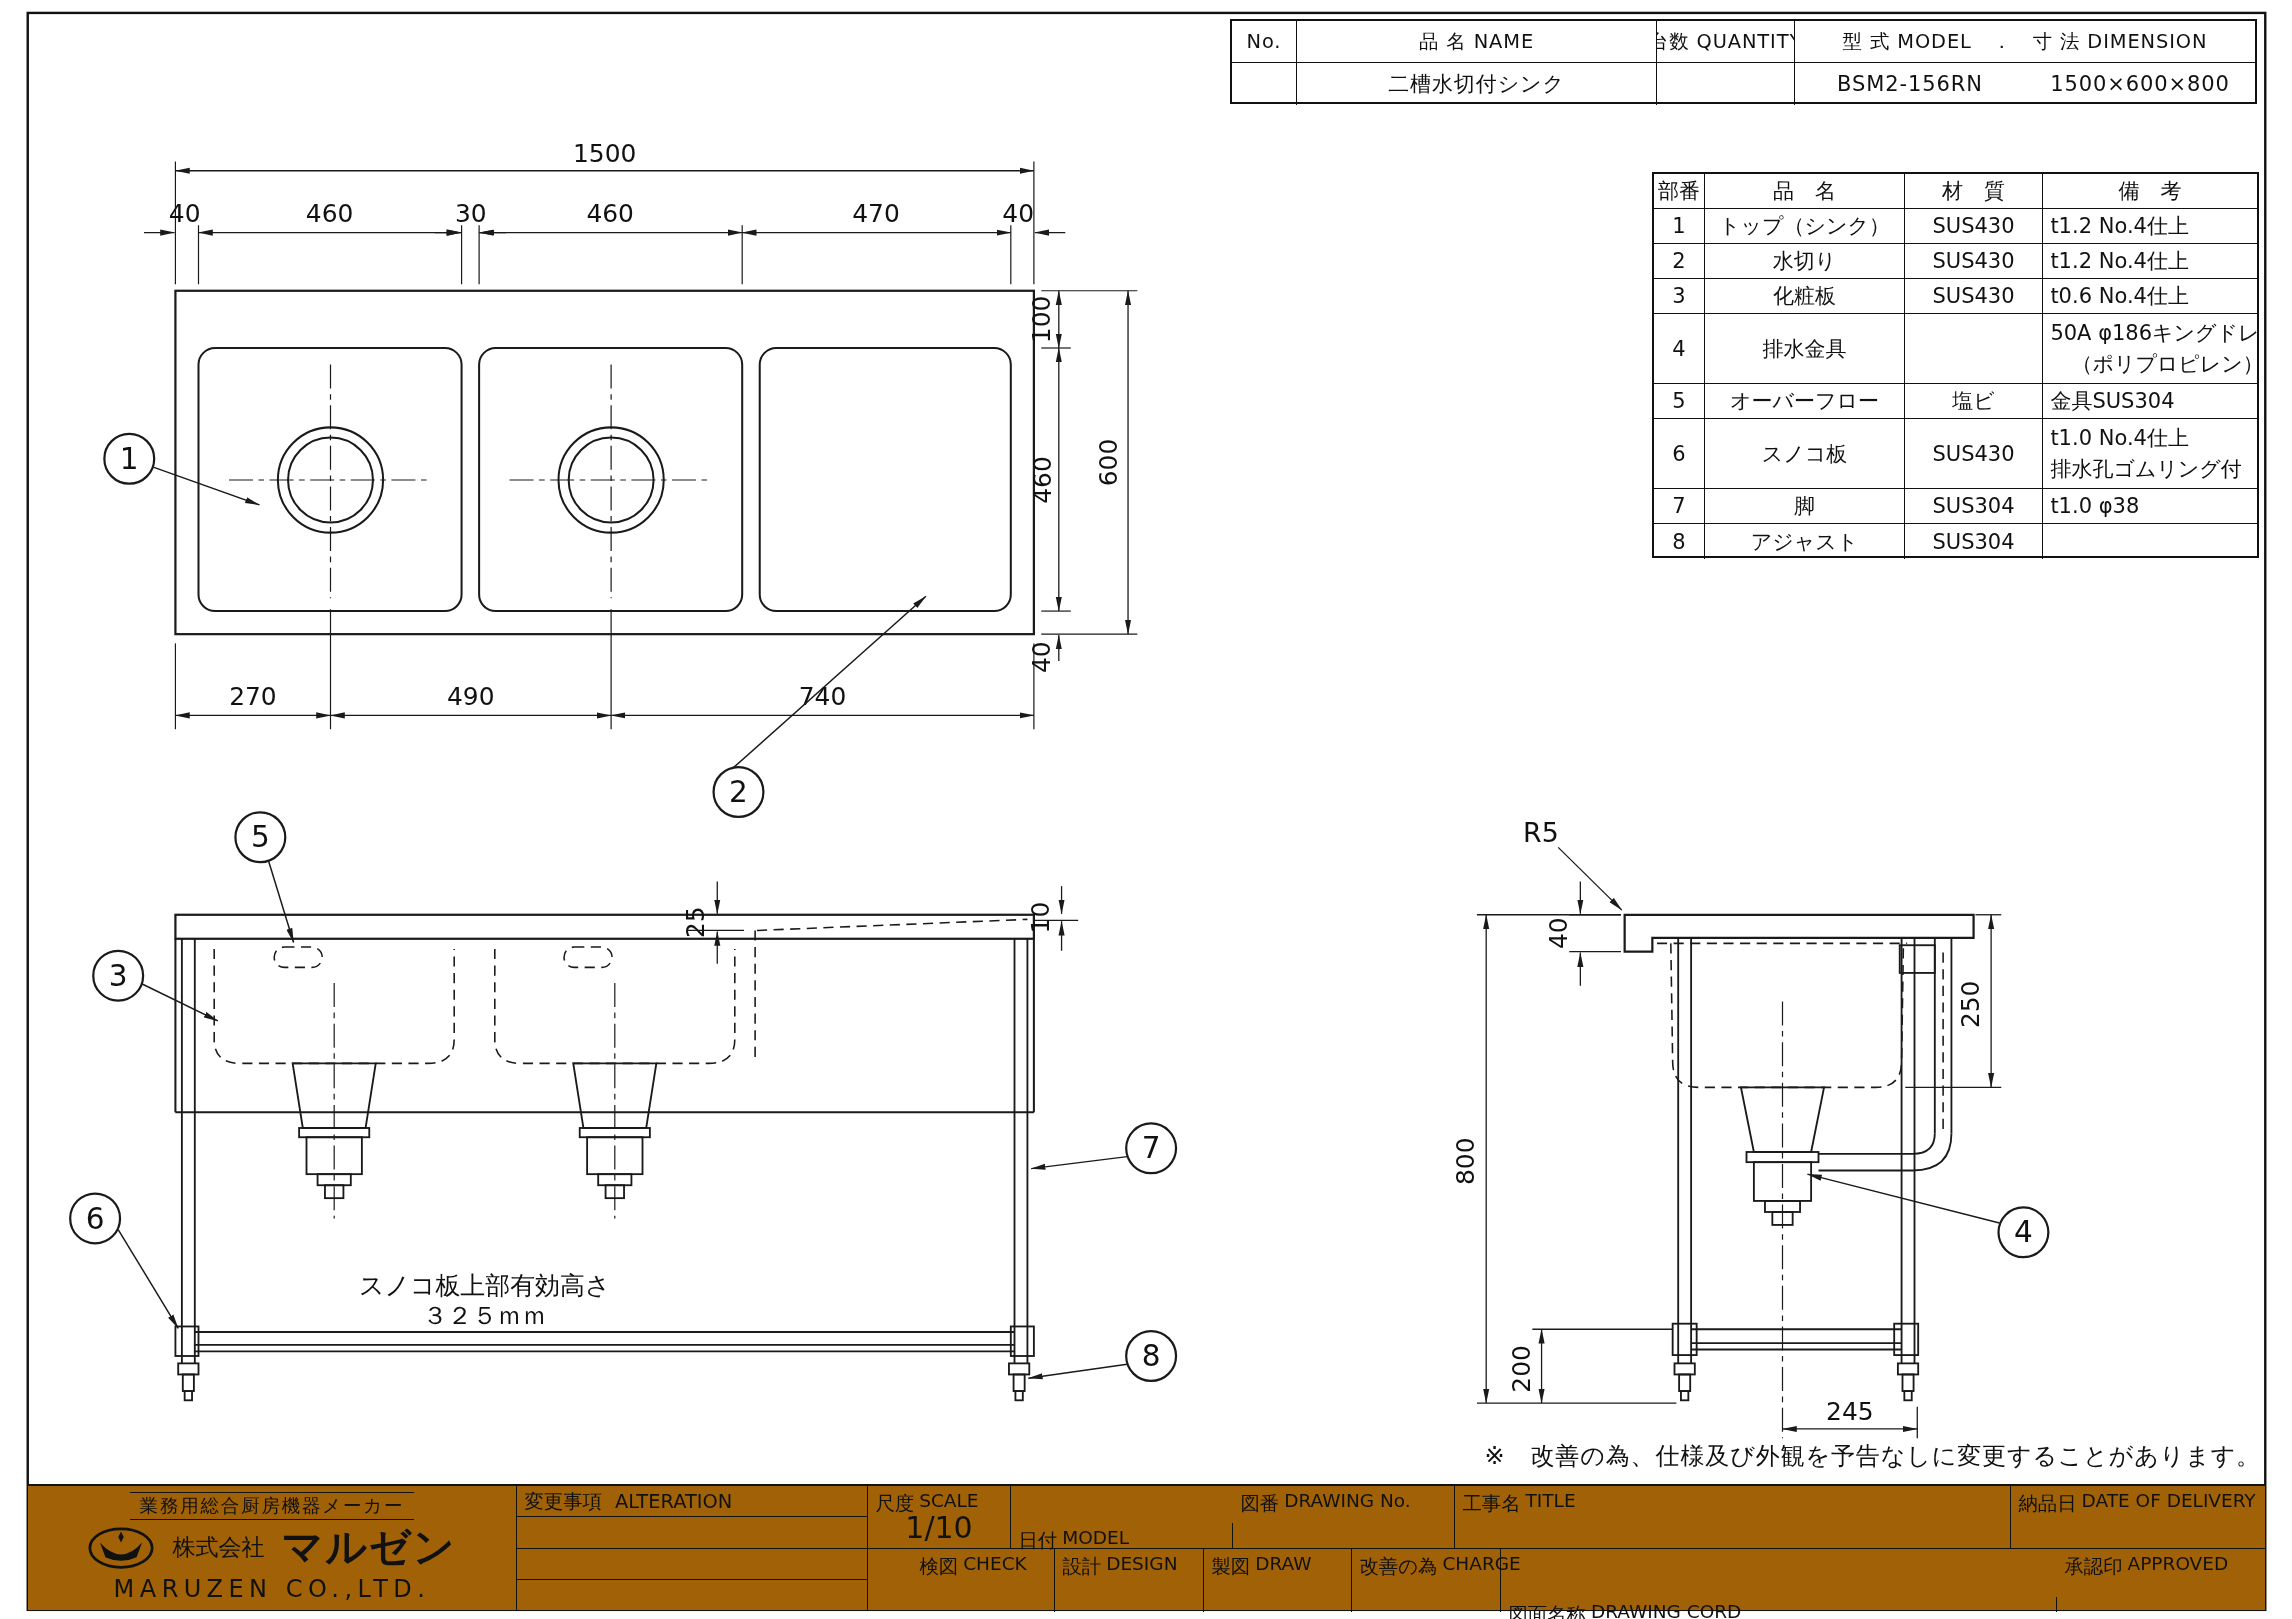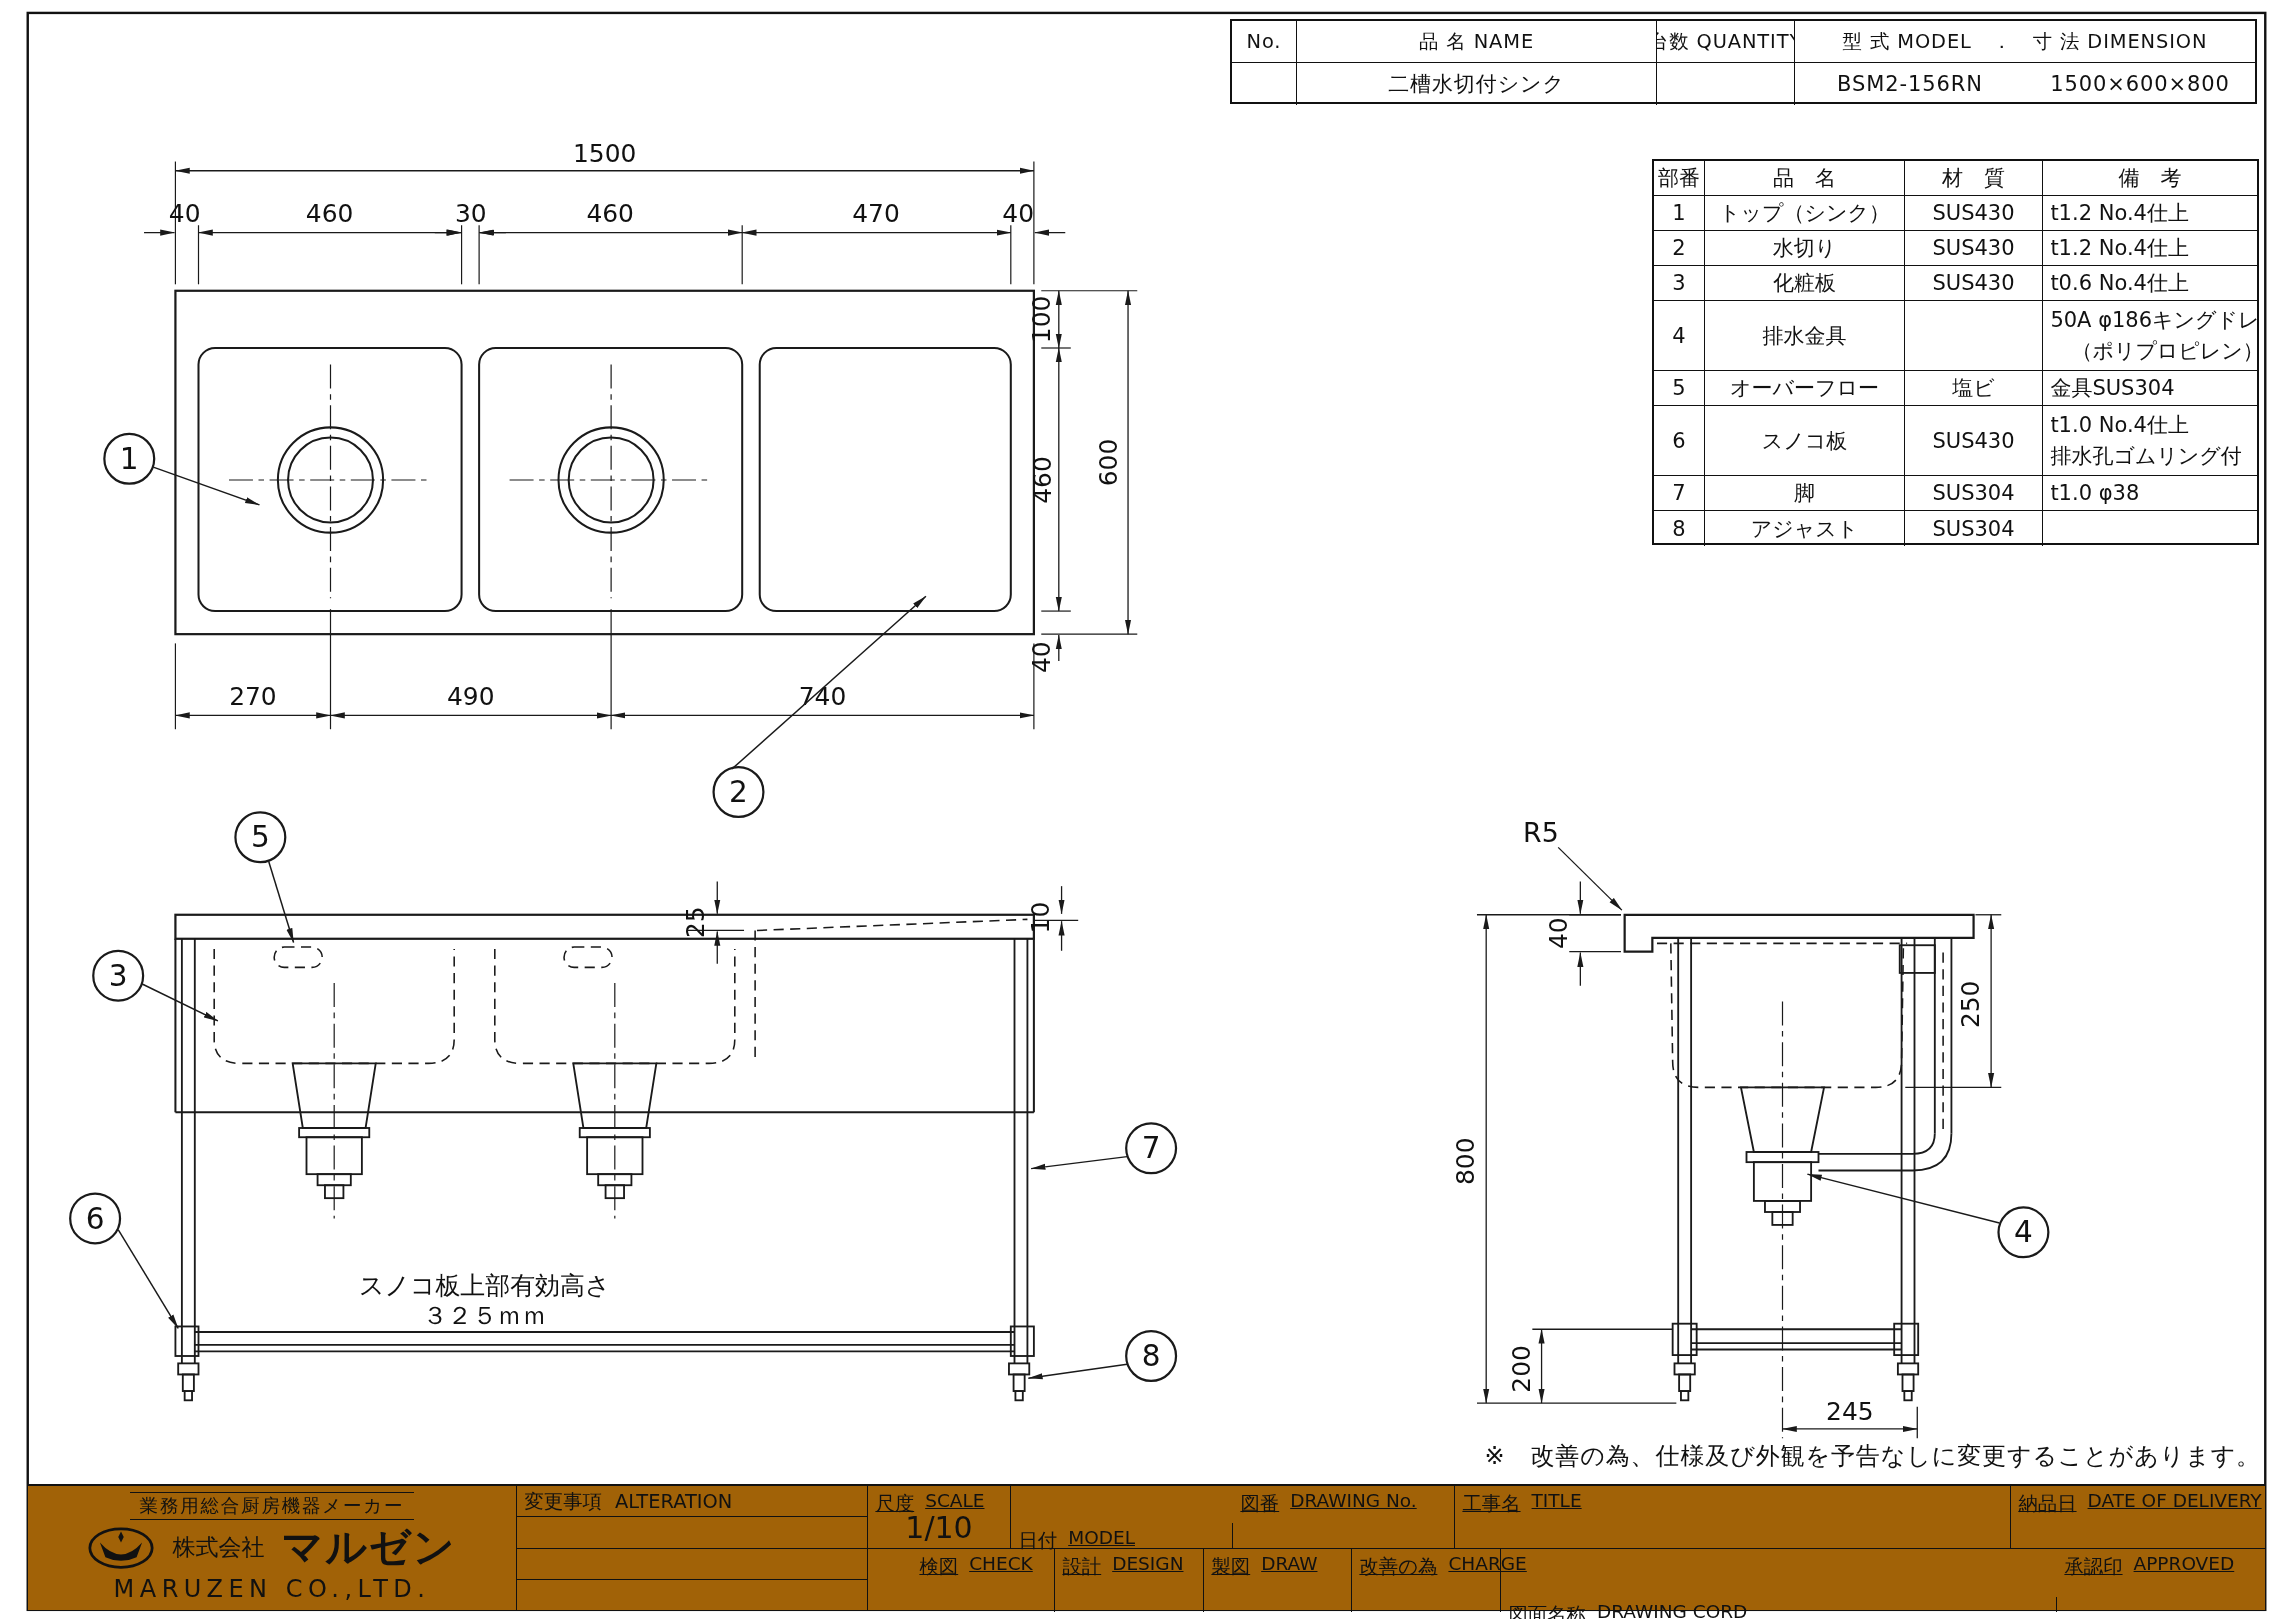--- a/index.html
+++ b/index.html
@@ -17,21 +17,21 @@
     grid-template-rows:42px 42px;box-sizing:border-box;}
   .header-table>div{border-right:1.7px solid #111;border-bottom:1.7px solid #111;
     display:flex;align-items:center;justify-content:center;box-sizing:border-box;
     font-size:19.4px;letter-spacing:0.9px;white-space:nowrap;overflow:hidden;}
   .header-table>div:nth-child(4n){border-right:none;}
   .header-table>div:nth-child(n+5){border-bottom:none;font-size:21px;}
   .ht-modeldim-val{display:flex;gap:0;}
   .ht-modeldim-val span{flex:1;text-align:center;}
 
   
-  .parts-table{position:absolute;left:1652px;top:159px;width:607px;height:386px;
+  .parts-table{position:absolute;left:1652px;top:172px;width:607px;height:386px;
     border:2.2px solid #111;box-sizing:border-box;display:grid;
     grid-template-columns:51px 200px 138px 1fr;
     grid-template-rows:35px 35px 35px 35px 70px 35px 70px 35px 35px;}
   .parts-table>div{border-right:1.7px solid #111;border-bottom:1.7px solid #111;
     display:flex;align-items:center;justify-content:center;box-sizing:border-box;
     font-size:21px;white-space:pre;overflow:hidden;}
   .parts-table>div:nth-child(4n){border-right:none;}
   .parts-table>div:nth-child(n+33){border-bottom:none;}
   .pt-rem{justify-content:flex-start !important;padding-left:7.4px;font-size:18.5px;line-height:1.45;}
 
@@ -46,21 +46,21 @@
   .tb-maruzen{font-size:41px;font-weight:bold;letter-spacing:1.8px;}
   .tb-en{font-size:24px;letter-spacing:5.5px;white-space:nowrap;}
   .tb-alter{width:351px;display:flex;flex-direction:column;}
   .tb-alter-row{flex:1;border-bottom:1.7px solid #111;box-sizing:border-box;display:flex;align-items:center;padding-left:7.4px;gap:13px;font-size:19.4px;white-space:nowrap;}
   .tb-alter-row:last-child{border-bottom:none;}
   .tb-main{flex:1;display:flex;flex-direction:column;}
   .tb-row{display:flex;height:63px;box-sizing:border-box;}
   .tb-row:first-child{border-bottom:1.8px solid #111;}
   .tb-field{box-sizing:border-box;border-right:1.8px solid #111;padding:3.7px 0 0 7.4px;position:relative;}
   .tb-field:last-child{border-right:none;}
-  .tb-lab{font-size:19.4px;white-space:nowrap;display:flex;gap:11px;text-decoration:underline;}
+  .tb-lab{font-size:19.4px;white-space:nowrap;display:flex;gap:5px;}
   .tb-lab .en{font-size:18.5px;}
   .tb-val-center{position:absolute;left:0;right:0;top:24px;text-align:center;font-size:30px;}
   .tb-val-name{position:absolute;left:0;right:0;top:22px;text-align:center;font-size:28px;letter-spacing:1.8px;}
 
   
   .footnote{position:absolute;left:1384px;top:1440px;width:877px;text-align:right;
     font-size:24px;letter-spacing:0.9px;white-space:nowrap;}
 </style>
 </head>
 <body>

